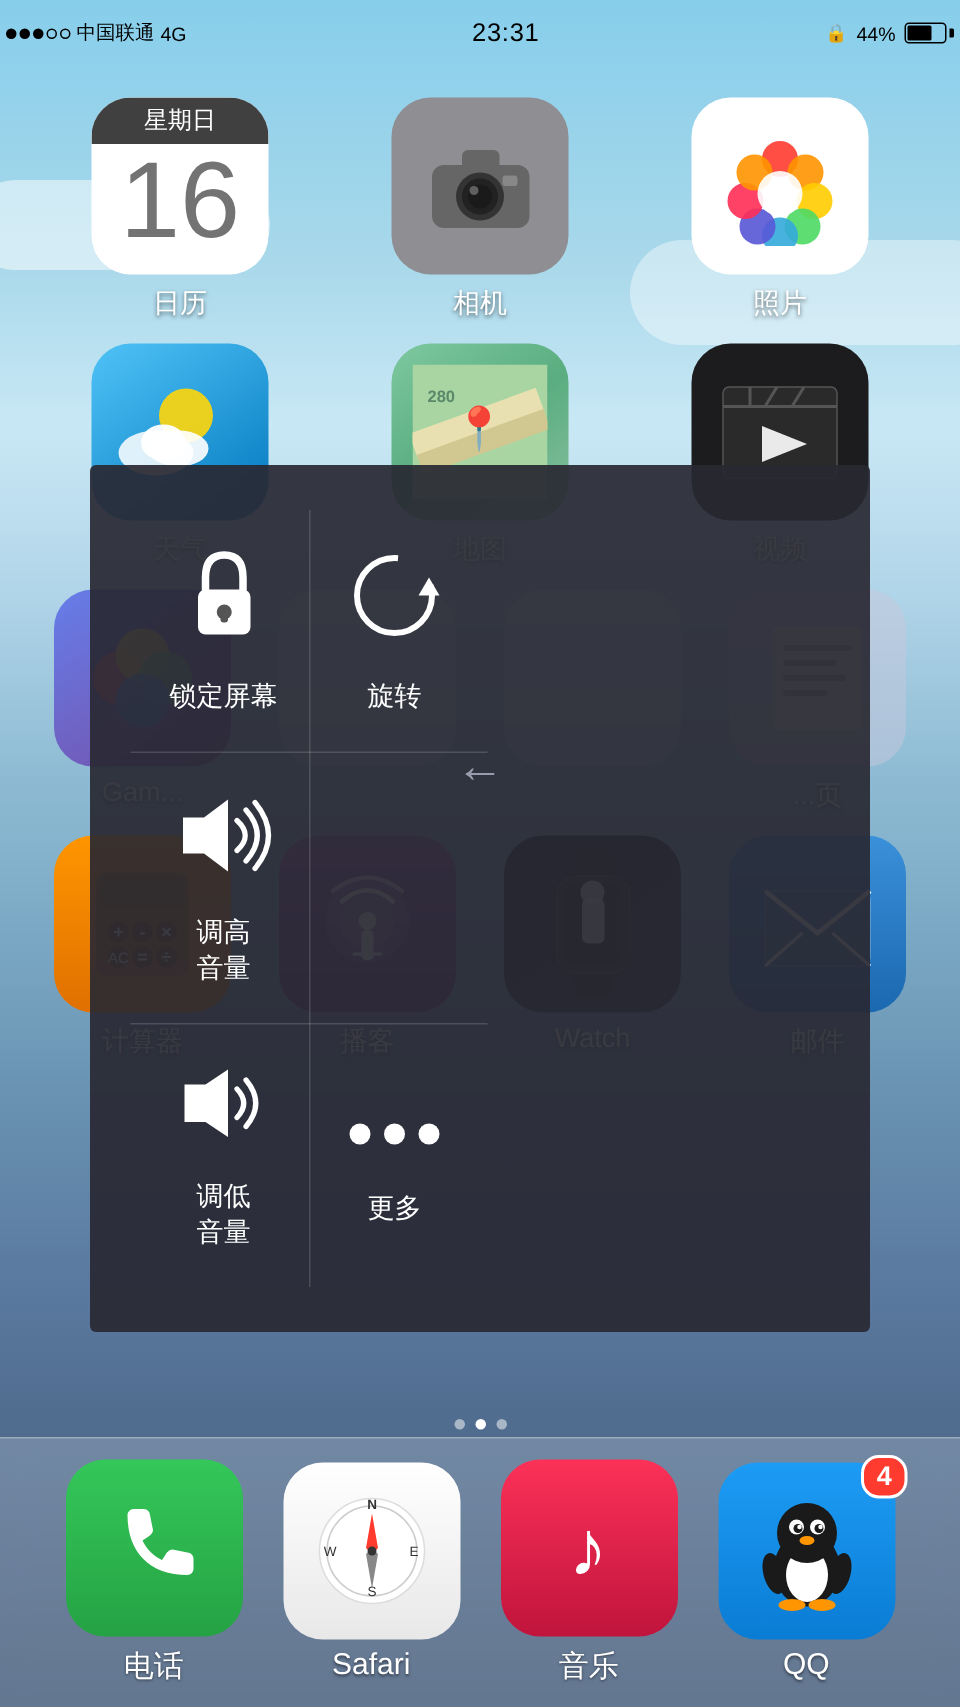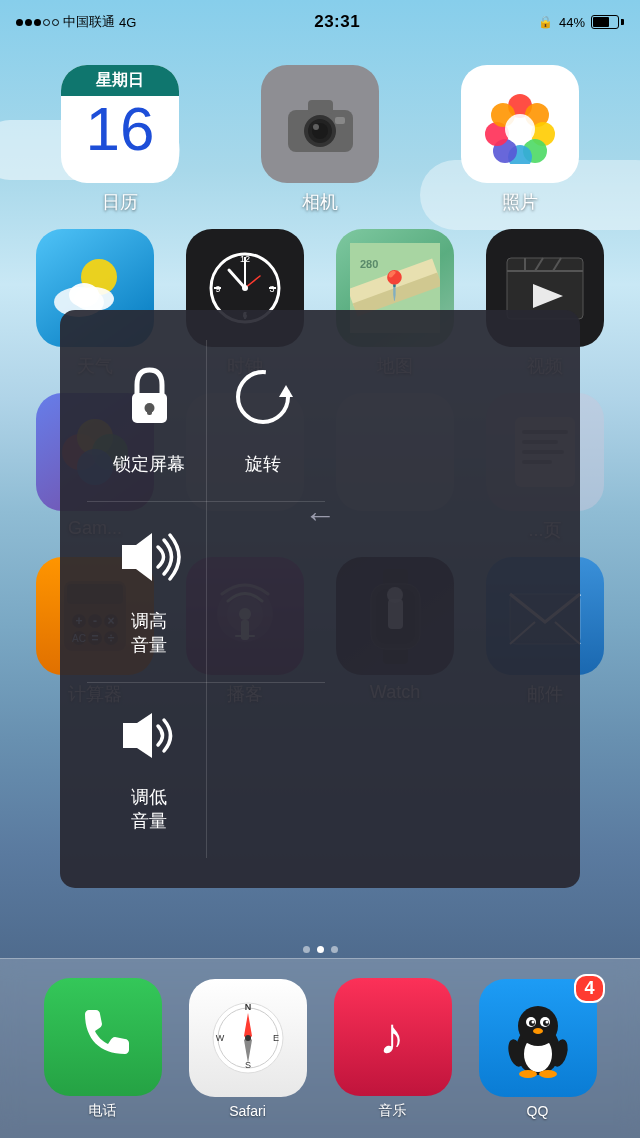--- a/index.html
+++ b/index.html
@@ -35,21 +35,21 @@
     }
 
     
     #status-bar {
       position: absolute;
       top: 0; left: 0; right: 0;
       height: 44px;
       display: flex;
       align-items: center;
       justify-content: space-between;
-      padding: 0 16px;
+      padding: 0 4px;
       z-index: 100;
       color: #000;
       font-size: 14px;
       font-weight: 500;
     }
 
     #status-left {
       display: flex;
       align-items: center;
       gap: 4px;
@@ -68,21 +68,21 @@
       border-radius: 50%;
       background: #000;
     }
     .signal-dot.empty {
       background: transparent;
       border: 1.5px solid #000;
     }
 
     #status-center {
       font-size: 17px;
-      font-weight: 700;
+      font-weight: 400;
       letter-spacing: 0.5px;
     }
 
     #status-right {
       display: flex;
       align-items: center;
       gap: 6px;
       font-size: 13px;
     }
 
@@ -149,33 +149,33 @@
       height: 118px;
       border-radius: 26px;
       display: flex;
       align-items: center;
       justify-content: center;
       font-size: 55px;
       position: relative;
     }
 
     .dock-label {
-      font-size: 14px;
+      font-size: 20px;
       color: #fff;
       text-shadow: 0 1px 2px rgba(0,0,0,0.5);
     }
 
     
     #assistive-overlay {
       position: absolute;
       top: 310px;
       left: 60px;
       right: 60px;
       background: rgba(40, 40, 50, 0.92);
-      border-radius: 15px;
+      border-radius: 4px;
       padding: 30px 32px;
       z-index: 200;
       display: grid;
       grid-template-columns: 1fr 1fr;
       grid-template-rows: auto auto auto;
       gap: 0;
     }
 
     .assist-item {
       display: flex;
@@ -447,22 +447,22 @@
       <div class="battery-tip"></div>
     </div>
   </div>
 </div>
 
 <div id="main-grid">
 
   <div class="app-row">
     <div class="app-item-wrap">
       <div class="app-ico ico-calendar">
-        <div style="background:#0f766e;color:#fff;font-size:16px;font-weight:700;text-align:center;width:100%;padding:5px 0;">星期日</div>
-        <div style="color:#1d4ed8;font-size:62px;font-weight:200;text-align:center;line-height:1;padding-top:2px;">16</div>
+        <div style="background:#404040;color:#fff;font-size:16px;font-weight:400;text-align:center;width:100%;padding:5px 0;">星期日</div>
+        <div style="color:#737373;font-size:72px;font-weight:200;text-align:center;line-height:1;padding-top:2px;">16</div>
       </div>
       <span class="app-lbl">日历</span>
     </div>
     <div class="app-item-wrap">
       <div class="app-ico ico-camera">
         <svg width="75" height="65" viewBox="0 0 75 65">
           <rect x="5" y="18" width="65" height="42" rx="8" fill="#666"></rect>
           <rect x="25" y="8" width="25" height="14" rx="4" fill="#666"></rect>
           <circle cx="37" cy="39" r="16" fill="#333"></circle>
           <circle cx="37" cy="39" r="12" fill="#222"></circle>
@@ -499,45 +499,20 @@
             <svg width="90" height="80" viewBox="0 0 90 80">
               <circle cx="55" cy="30" r="18" fill="#ffd60a" opacity="0.9"></circle>
               <ellipse cx="35" cy="55" rx="25" ry="15" fill="rgba(255,255,255,0.85)"></ellipse>
               <ellipse cx="50" cy="52" rx="20" ry="12" fill="rgba(255,255,255,0.9)"></ellipse>
               <ellipse cx="40" cy="48" rx="15" ry="12" fill="rgba(255,255,255,0.95)"></ellipse>
             </svg>
           </div>
         </div>
       </div>
       <span class="app-lbl">天气</span>
-    </div>
-    <div class="app-item-wrap">
-      <div class="app-ico ico-clock">
-        <svg class="clock-svg" viewBox="0 0 80 80">
-          <circle cx="40" cy="40" r="34" fill="#1c1c1e" stroke="white" stroke-width="3"></circle>
-
-          <text x="40" y="14" text-anchor="middle" fill="white" font-size="9" font-family="Helvetica">12</text>
-          <text x="67" y="44" text-anchor="middle" fill="white" font-size="9" font-family="Helvetica">3</text>
-          <text x="40" y="70" text-anchor="middle" fill="white" font-size="9" font-family="Helvetica">6</text>
-          <text x="13" y="44" text-anchor="middle" fill="white" font-size="9" font-family="Helvetica">9</text>
-
-          <line x1="40" y1="9" x2="40" y2="16" stroke="white" stroke-width="2"></line>
-          <line x1="71" y1="40" x2="64" y2="40" stroke="white" stroke-width="2"></line>
-          <line x1="40" y1="71" x2="40" y2="64" stroke="white" stroke-width="2"></line>
-          <line x1="9" y1="40" x2="16" y2="40" stroke="white" stroke-width="2"></line>
-
-          <line x1="40" y1="40" x2="24" y2="22" stroke="white" stroke-width="3" stroke-linecap="round"></line>
-
-          <line x1="40" y1="40" x2="40" y2="14" stroke="white" stroke-width="2" stroke-linecap="round"></line>
-
-          <line x1="40" y1="40" x2="55" y2="28" stroke="#ff3b30" stroke-width="1.5" stroke-linecap="round"></line>
-          <circle cx="40" cy="40" r="3" fill="white"></circle>
-        </svg>
-      </div>
-      <span class="app-lbl">时钟</span>
     </div>
     <div class="app-item-wrap">
       <div class="app-ico ico-maps">
         <svg class="maps-svg" viewBox="0 0 90 90">
           <rect width="90" height="90" fill="#a8d5a2"></rect>
           <rect x="0" y="30" width="90" height="18" fill="#e8e0b0" transform="rotate(-20, 45, 45)"></rect>
           <rect x="0" y="45" width="90" height="14" fill="#d0c890" transform="rotate(-20, 45, 45)"></rect>
           <text x="45" y="52" text-anchor="middle" fill="#c0392b" font-size="28">📍</text>
           <text x="10" y="25" fill="#5a8a6a" font-size="11" font-weight="bold">280</text>
         </svg>
@@ -787,16 +762,26 @@
       <div class="assist-icon">
         <svg width="65" height="55" viewBox="0 0 65 55">
           <polygon points="6,15 20,15 35,5 35,50 20,40 6,40" fill="white"></polygon>
           <path d="M41 18 Q50 27.5 41 37" stroke="white" stroke-width="3.5" fill="none" stroke-linecap="round"></path>
           <path d="M47 12 Q60 27.5 47 43" stroke="white" stroke-width="3.5" fill="none" stroke-linecap="round"></path>
         </svg>
       </div>
       <span class="assist-label">调低<br>音量</span>
     </div>
 
+    <div class="assist-item">
+      <div class="assist-icon">
+        <svg width="70" height="30" viewBox="0 0 70 30">
+          <circle cx="12" cy="15" r="7" fill="white"></circle>
+          <circle cx="35" cy="15" r="7" fill="white"></circle>
+          <circle cx="58" cy="15" r="7" fill="white"></circle>
+        </svg>
+      </div>
+      <span class="assist-label">更多</span>
+    </div>
   </div>
 
   <div class="center-arrow" style="position:absolute;top:calc(33% + 10px);left:50%;transform:translate(-50%,-50%);color:rgba(200,200,220,0.7);font-size:32px;">←</div>
 </div>
 
 </body></html>

